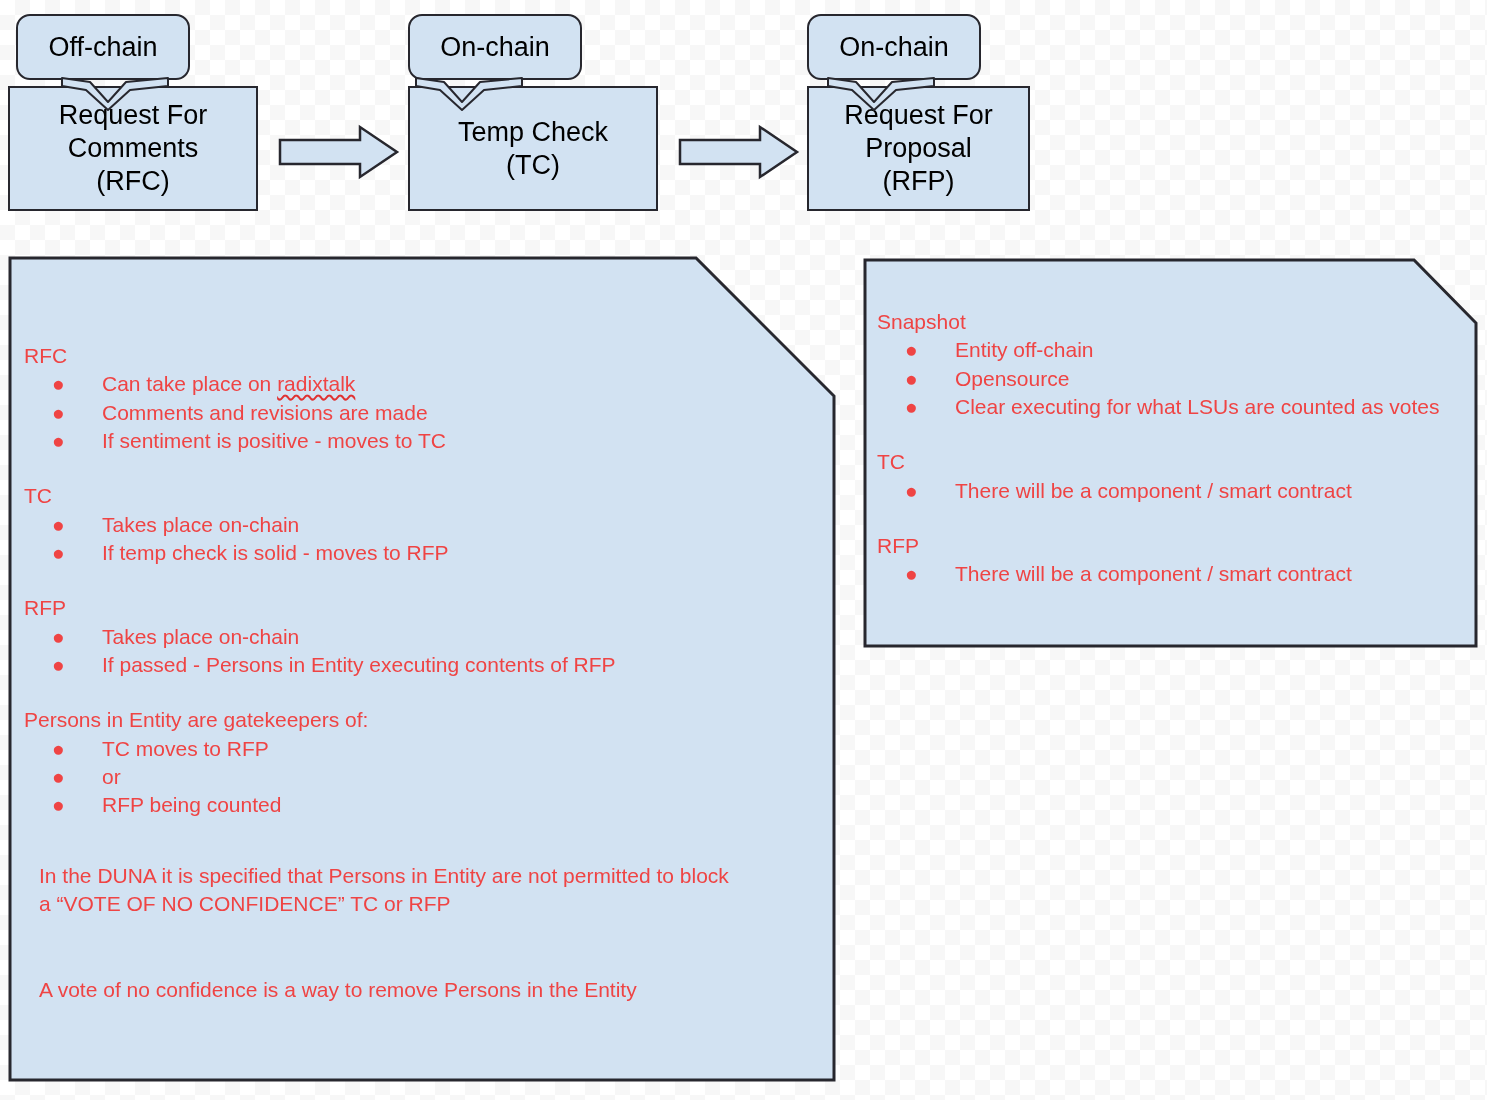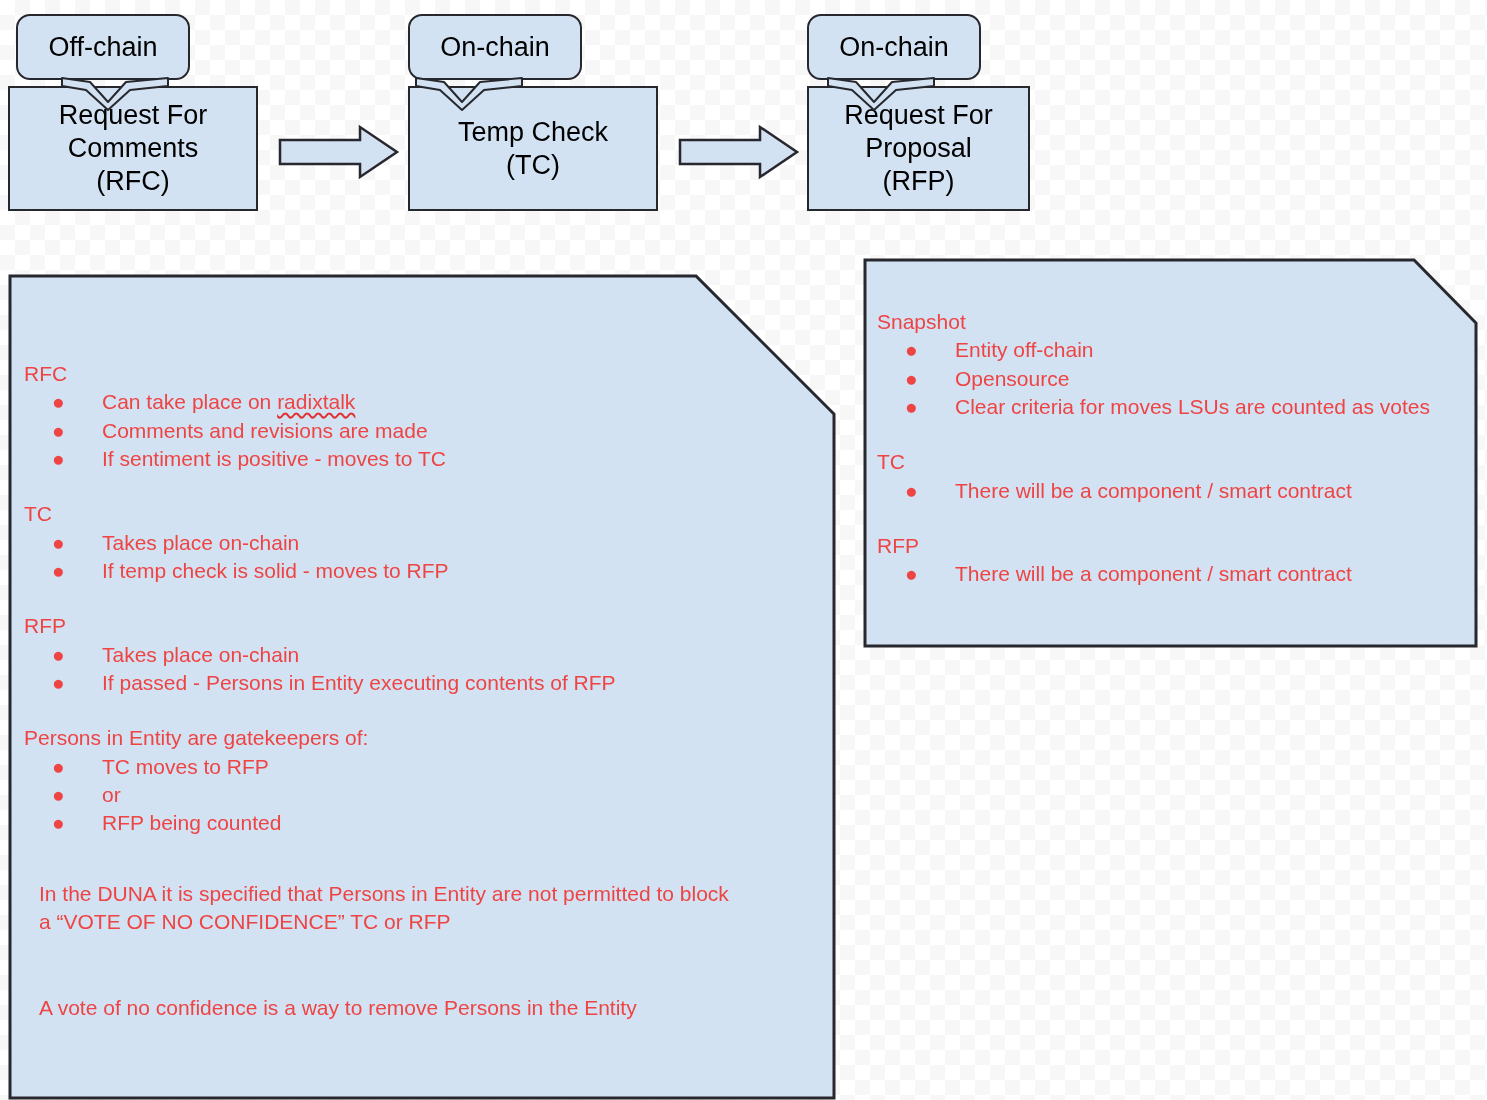--- a/index.html
+++ b/index.html
@@ -128,21 +128,21 @@
   </div>
   <svg class="tail-svg" width="120" height="40" viewBox="0 0 120 40" style="left:822px; top:72px;">
     <path d="M 6 6 L 34 10 L 52 30 L 70 10 L 112 6 L 112 14 L 74 18 L 52 38 L 30 18 L 6 14 Z" fill="#d2e2f2" stroke="#27272e" stroke-width="2" stroke-linejoin="round"></path>
   </svg>
   <div class="proc-box" style="left:807px; top:86px; width:223px; height:125px;">
     <span class="ptext">Request For
 Proposal
 (RFP)</span>
   </div>
 
-  <div class="panel-wrap" style="left:8px; top:274px; width:828px; height:594px;">
+  <div class="panel-wrap" style="left:8px; top:256px; width:828px; height:594px;">
     <svg class="panel-svg" width="828" height="826" viewBox="0 0 828 826">
       <path d="M 2 2 L 688 2 L 826 140 L 826 824 L 2 824 Z" fill="#d2e2f2" stroke="#27272e" stroke-width="3" stroke-linejoin="miter"></path>
     </svg>
 
     <div class="panel-body" style="left:16px; top:86px; width:790px;">
 
       <div class="blk">
         <p class="blk-head">RFC</p>
         <ul class="ul">
           <li class="li">
@@ -235,21 +235,21 @@
           <li class="li">
             <span class="dot">●</span>
             <span>Entity off-chain</span>
           </li>
           <li class="li">
             <span class="dot">●</span>
             <span>Opensource</span>
           </li>
           <li class="li" style="width:545px;">
             <span class="dot">●</span>
-            <span>Clear criteria for moves LSUs are counted as votes</span>
+            <span>Clear executing for what LSUs are counted as votes</span>
           </li>
         </ul>
       </div>
 
       <div class="gap"></div>
 
       <div class="blk">
         <p class="blk-head">TC</p>
         <ul class="ul">
           <li class="li">

